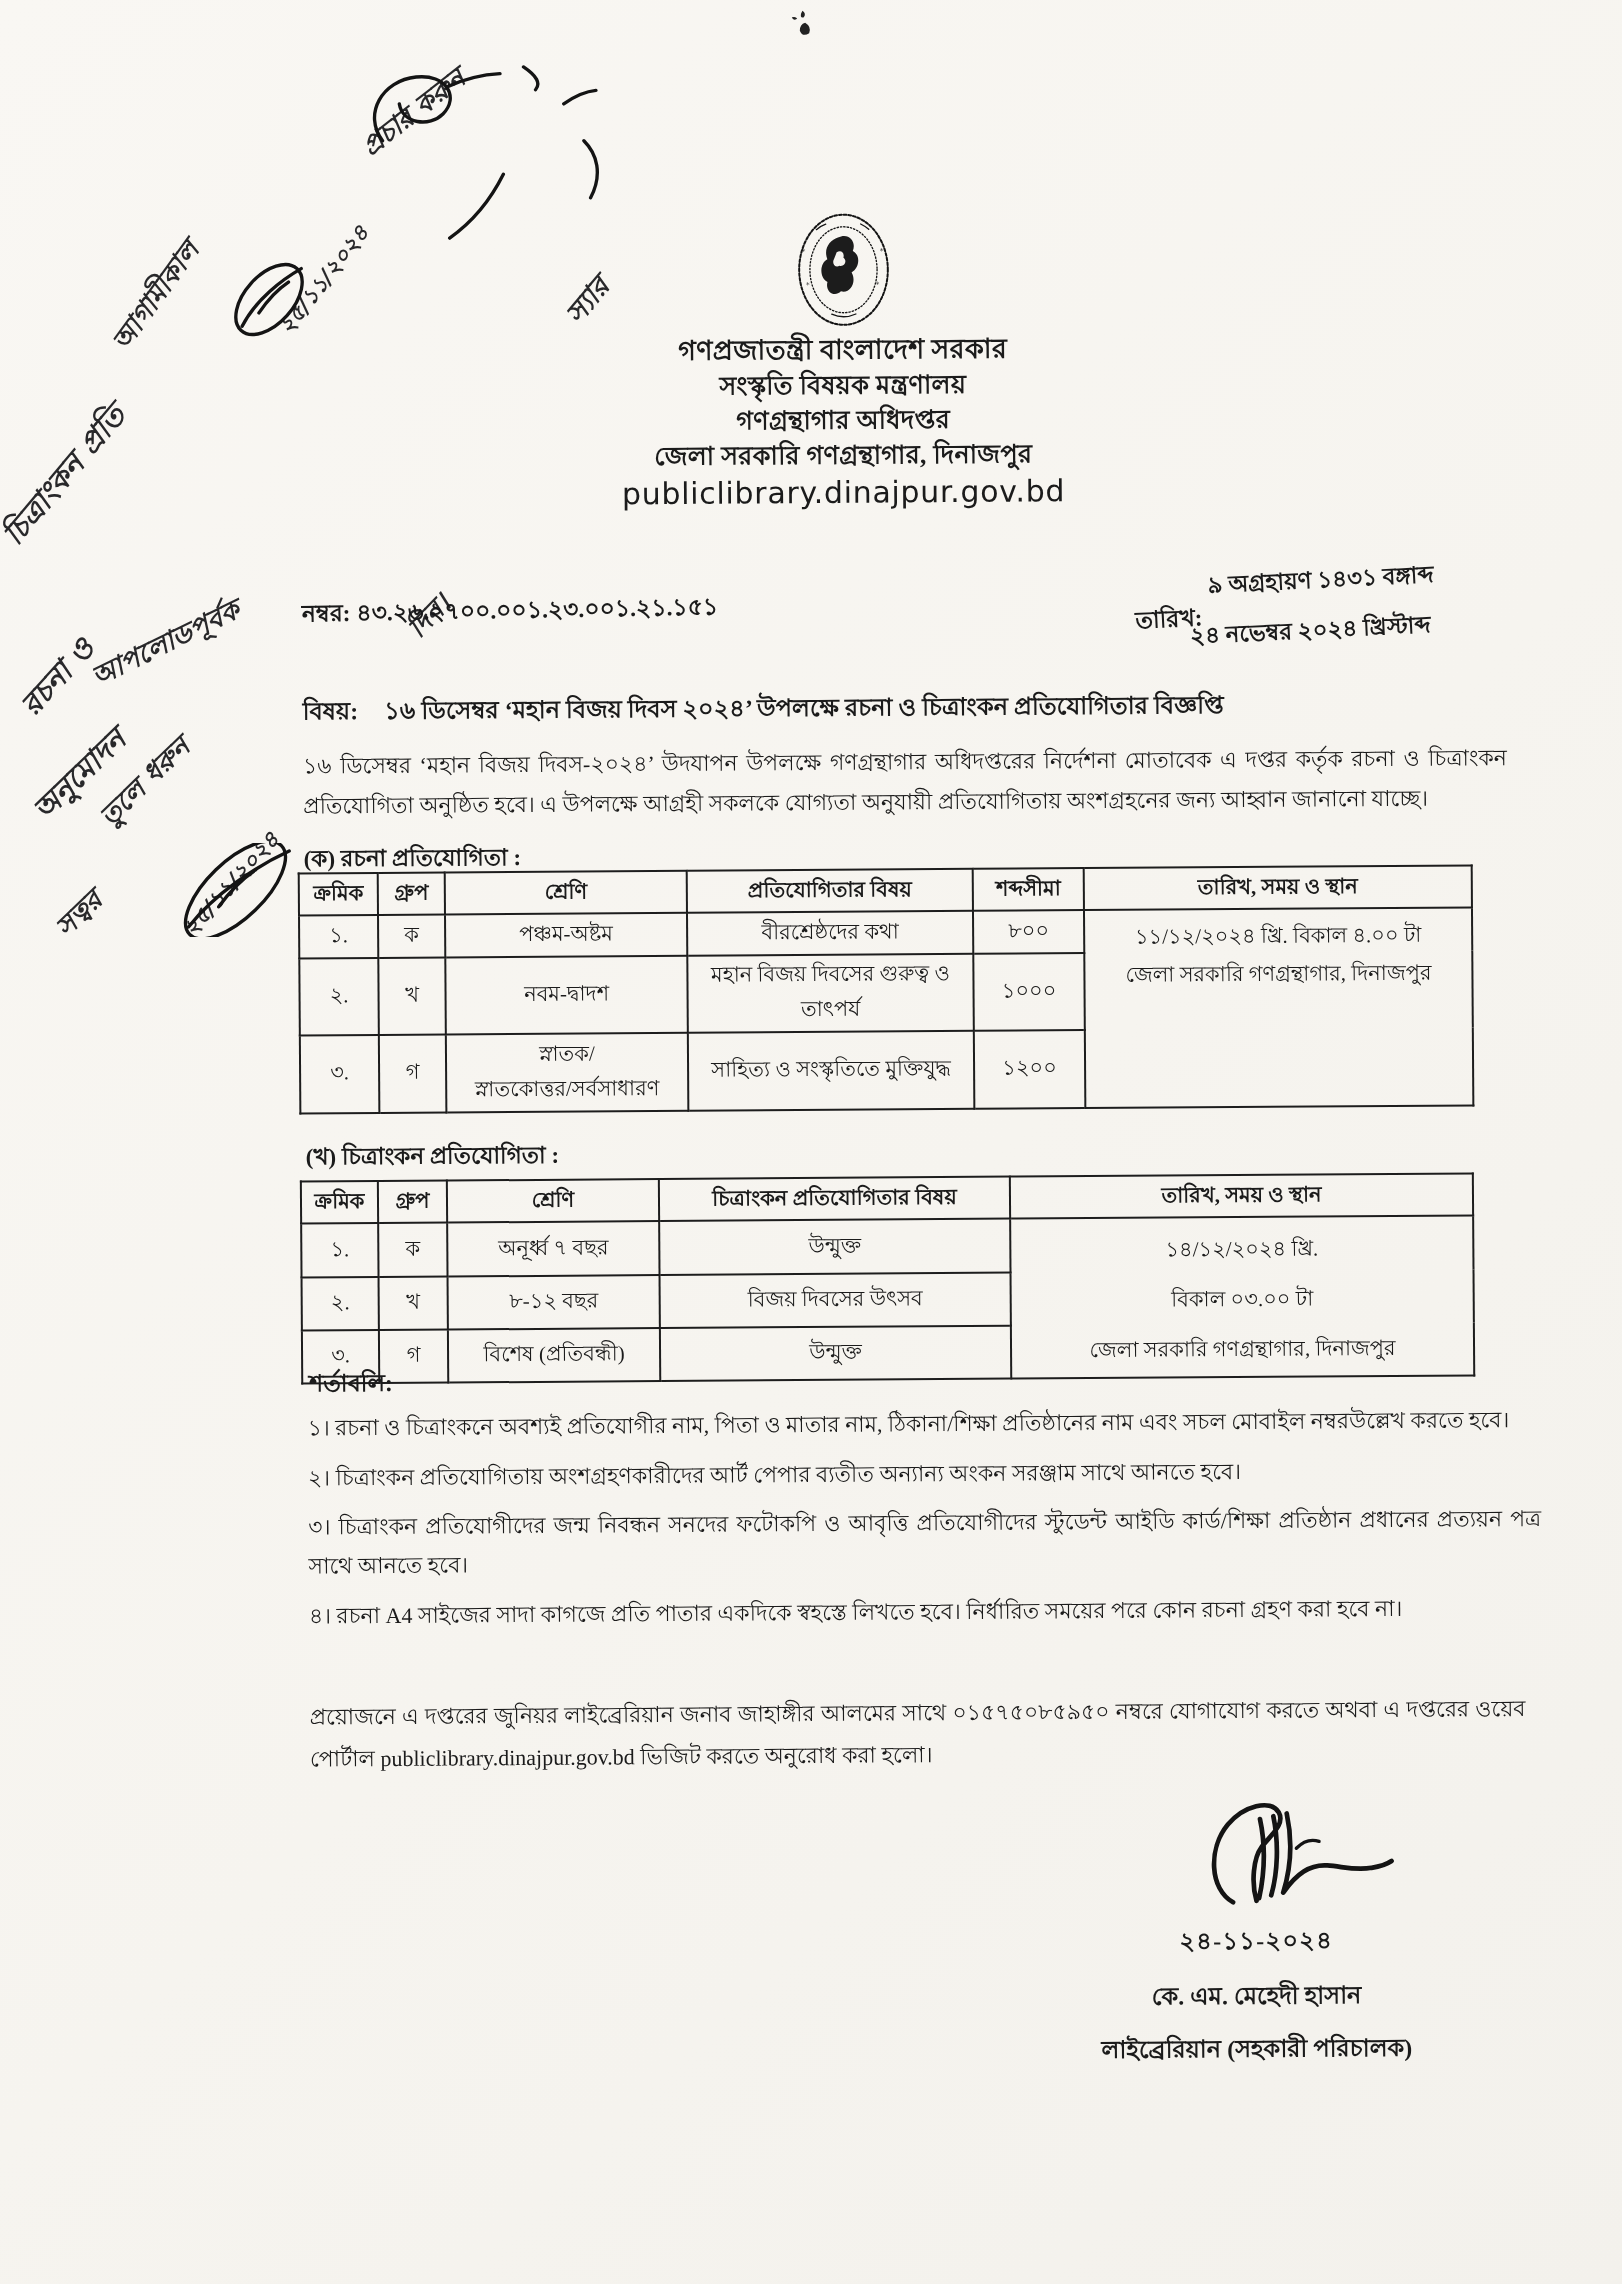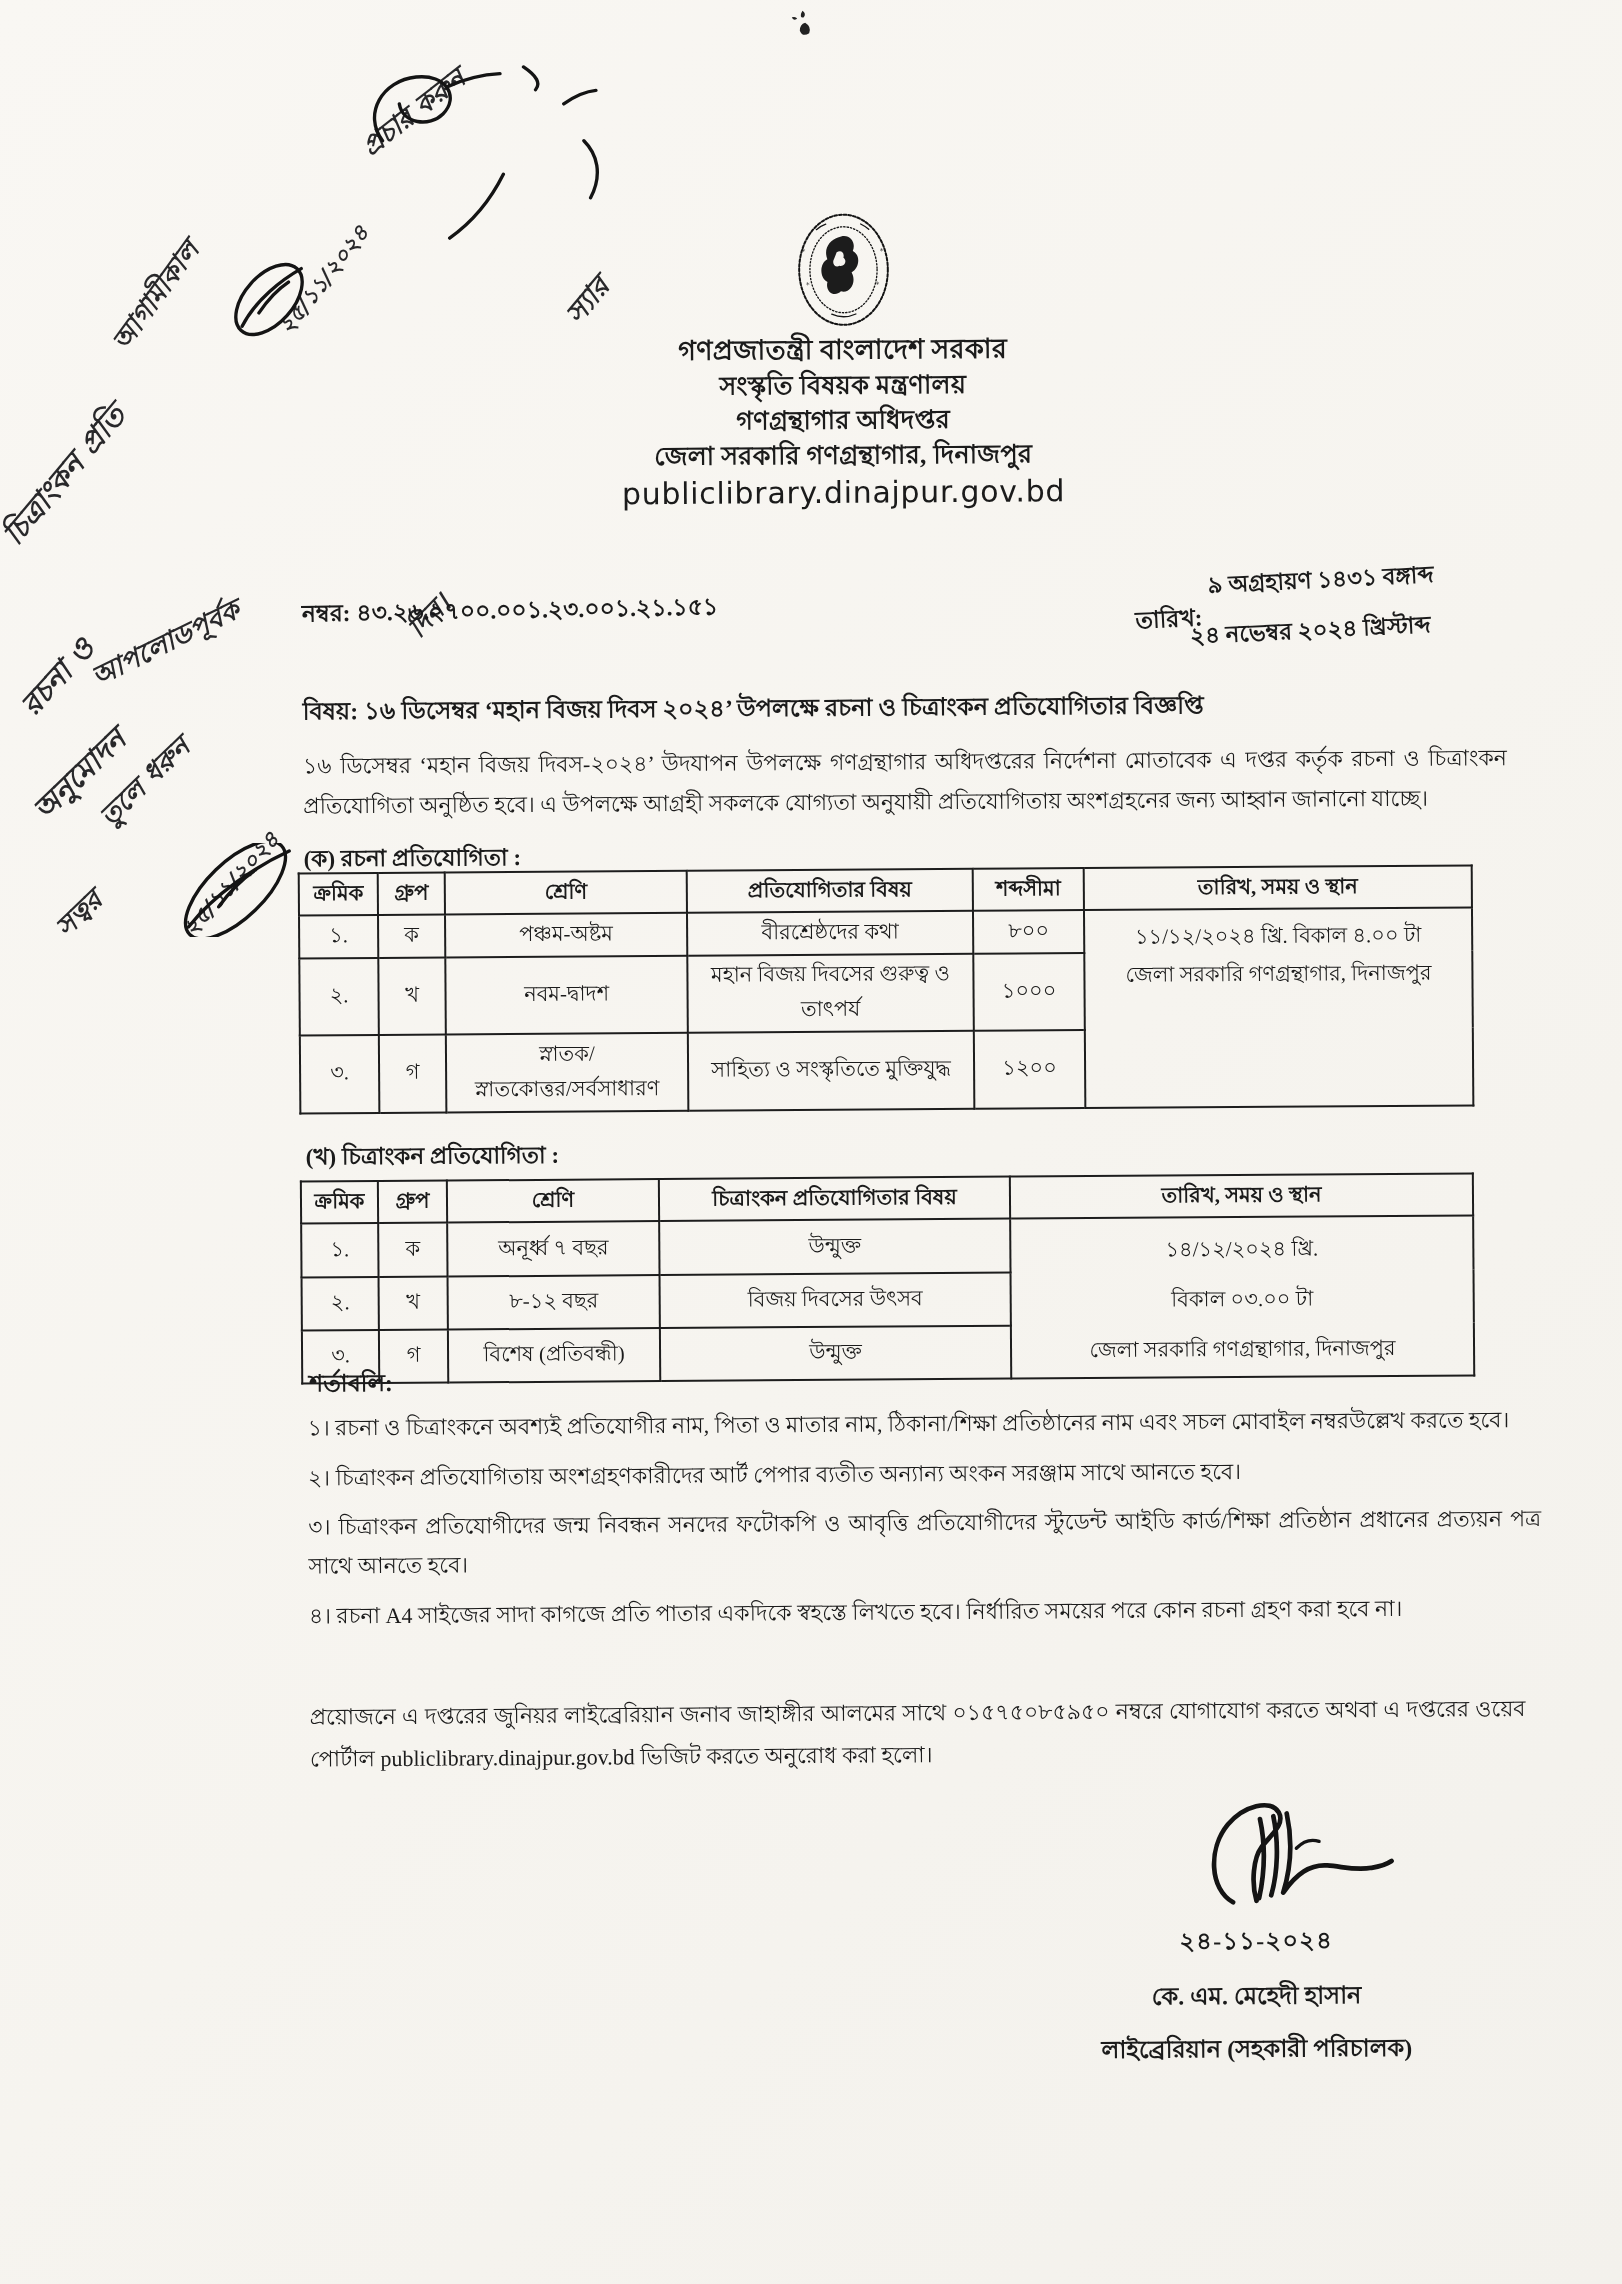--- a/index.html
+++ b/index.html
@@ -17,21 +17,21 @@
   .hdr .l0{font-size:27px;}
   .hdr .url{font-family:"DejaVu Sans","Liberation Sans",sans-serif;font-weight:400;font-size:30px;letter-spacing:0.7px;line-height:39px;}
   
   .memo{position:absolute;left:304px;top:590px;font-size:23.5px;font-weight:700;transform:rotate(-0.6deg);}
   .dateblk{position:absolute;left:1135px;top:564px;width:430px;transform:rotate(-2.4deg);}
   .dateblk .lbl{position:absolute;left:0;top:32px;font-size:23.5px;font-weight:700;}
   .dateblk .d1{position:absolute;left:74px;top:0;font-size:23px;font-weight:700;}
   .dateblk .d2{position:absolute;left:54px;top:50px;font-size:23px;font-weight:700;}
   
   .subject{position:absolute;left:304px;top:689px;width:1209px;font-size:24px;font-weight:700;}
-  .subject .sl{margin-right:0;}
+  .subject .sl{margin-right:20px;}
   .bodypara{position:absolute;left:304px;top:743px;width:1204px;font-size:22px;line-height:40px;text-align:justify;}
   .secTitleA{position:absolute;left:304px;top:837px;font-size:23px;font-weight:700;}
   .secTitleB{position:absolute;left:304px;top:1135px;font-size:23px;font-weight:700;}
   
   table{border-collapse:collapse;table-layout:fixed;}
   .t1{position:absolute;left:298px;top:869px;width:1172px;}
   .t2{position:absolute;left:298px;top:1177px;width:1172px;}
   td,th{border:2px solid #1d1d1d;font-size:21px;text-align:center;vertical-align:middle;padding:2.7px 5.4px;white-space:pre-line;}
   th{font-weight:700;}
   .t1 .hrow{height:34px;} .t1 .r1{height:35px;} .t1 .r2{height:67px;} .t1 .r3{height:64px;}

